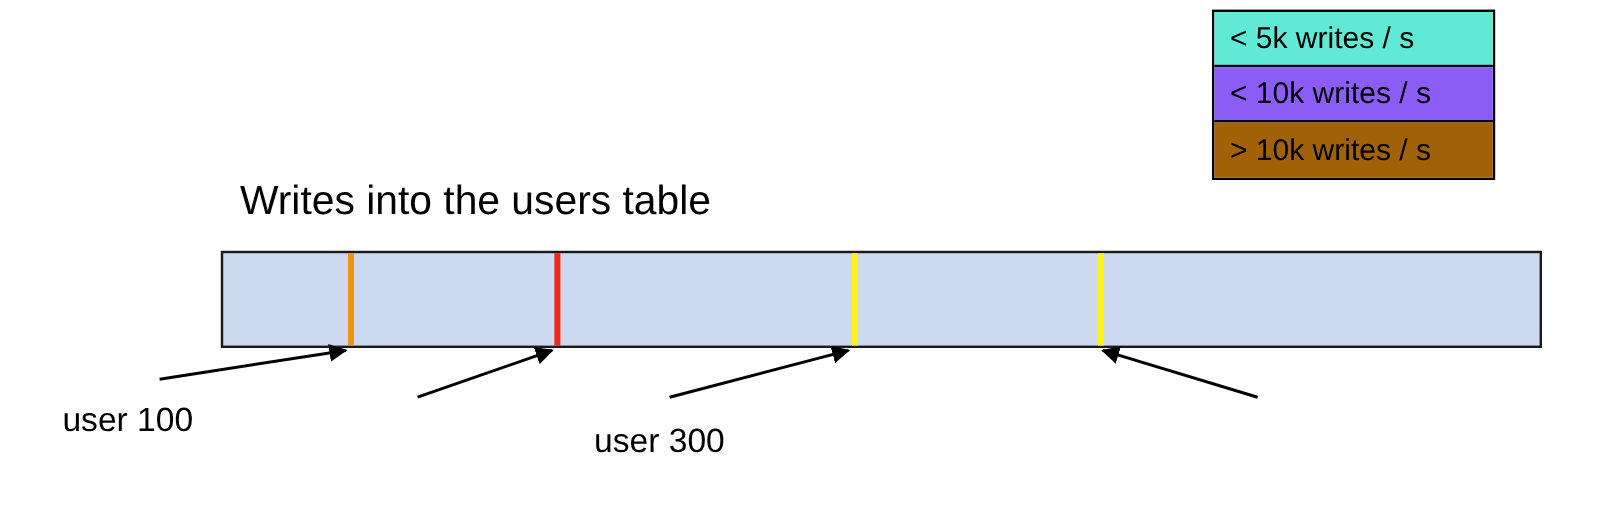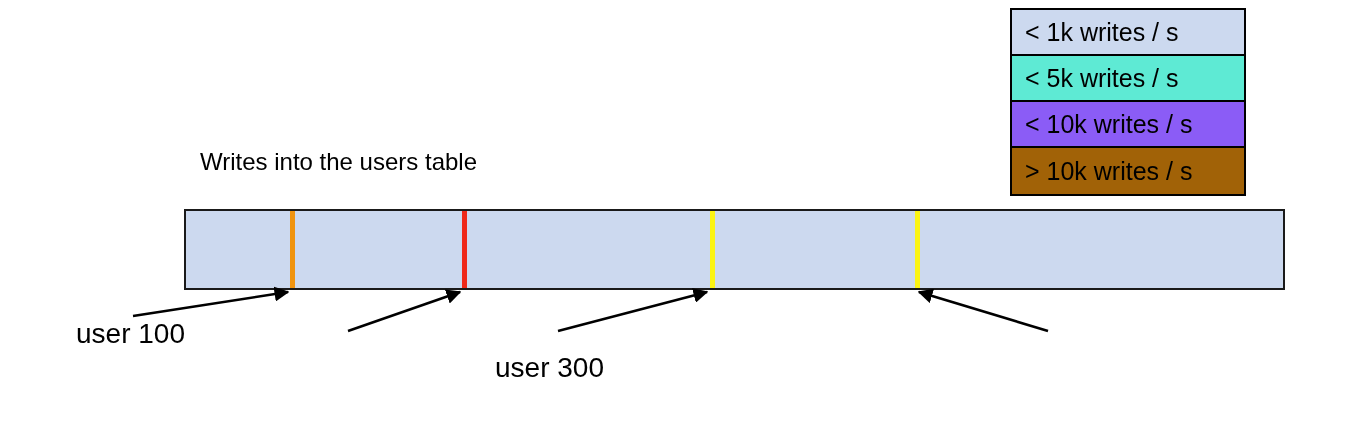--- a/index.html
+++ b/index.html
@@ -41,21 +41,21 @@
   }
   .legend-row:last-child {
     border-bottom: none;
   }
 
   
   .chart-title {
     position: absolute;
     left: 200px;
     top: 150px;
-    font-size: 24px;
+    font-size: 34px;
     color: #000000;
     white-space: nowrap;
     line-height: 1;
   }
 
   
   .bar {
     position: absolute;
     left: 184px;
     top: 209px;
@@ -89,23 +89,20 @@
     height: 422px;
     pointer-events: none;
   }
 </style>
 </head>
 <body>
 
 <div id="canvas">
 
   <div class="legend">
-    <div class="legend-row" style="background:#ccd9ef">
-      <span>&lt; 1k writes / s</span>
-    </div>
     <div class="legend-row" style="background:#5eead4">
       <span>&lt; 5k writes / s</span>
     </div>
     <div class="legend-row" style="background:#8b5cf6">
       <span>&lt; 10k writes / s</span>
     </div>
     <div class="legend-row" style="background:#a16207">
       <span>&gt; 10k writes / s</span>
     </div>
   </div>
@@ -124,16 +121,16 @@
       <marker id="ah" viewBox="0 0 10 10" refX="9" refY="5" markerWidth="6" markerHeight="6" orient="auto-start-reverse">
         <path d="M 0 0 L 10 5 L 0 10 z" fill="#000000"></path>
       </marker>
     </defs>
     <line x1="133" y1="316" x2="288" y2="292" stroke="#000000" stroke-width="2.5" marker-end="url(#ah)"></line>
     <line x1="348" y1="331" x2="460" y2="292" stroke="#000000" stroke-width="2.5" marker-end="url(#ah)"></line>
     <line x1="558" y1="331" x2="707" y2="292" stroke="#000000" stroke-width="2.5" marker-end="url(#ah)"></line>
     <line x1="1048" y1="331" x2="919" y2="292" stroke="#000000" stroke-width="2.5" marker-end="url(#ah)"></line>
   </svg>
 
-  <div class="user-label" style="left:52px; top:320px;margin-left:24px;">user 100</div>
+  <div class="user-label" style="left:52px; top:336px;">user 100</div>
   <div class="user-label" style="left:495px; top:354px;">user 300</div>
 
 </div>
 
 </body></html>

